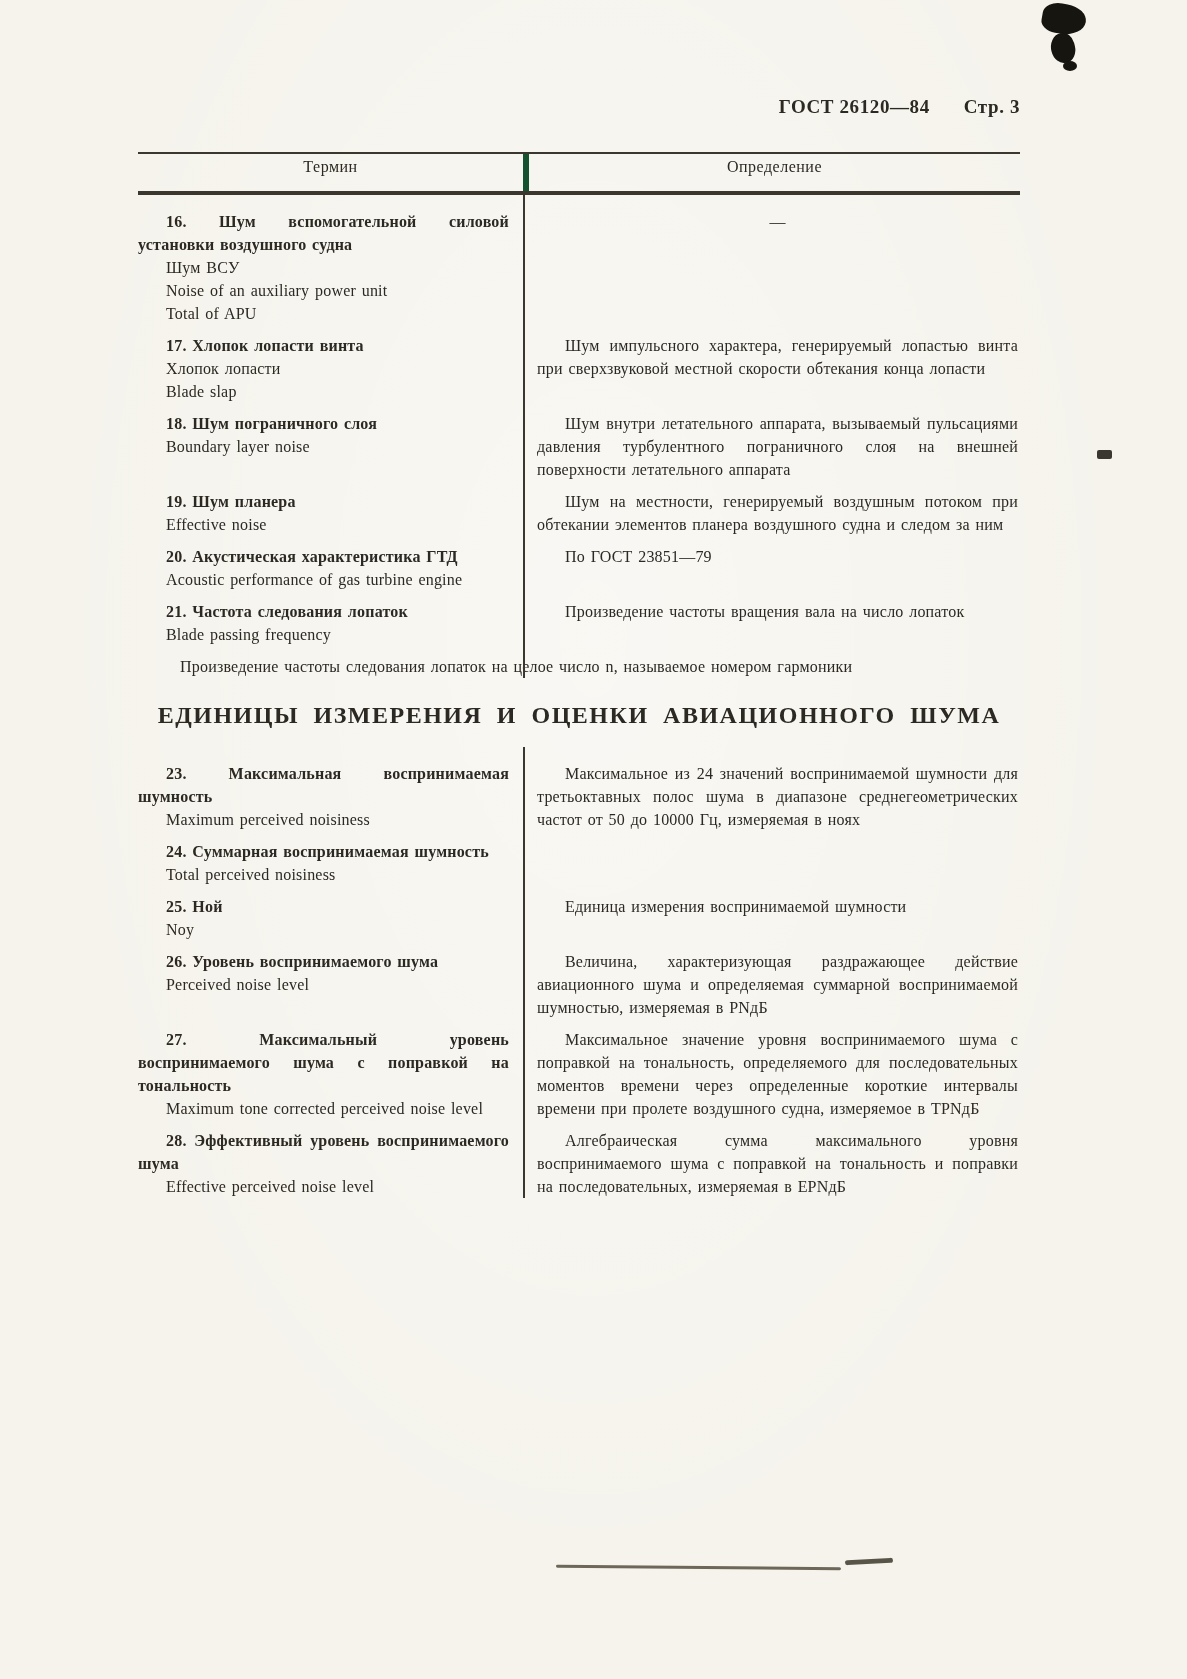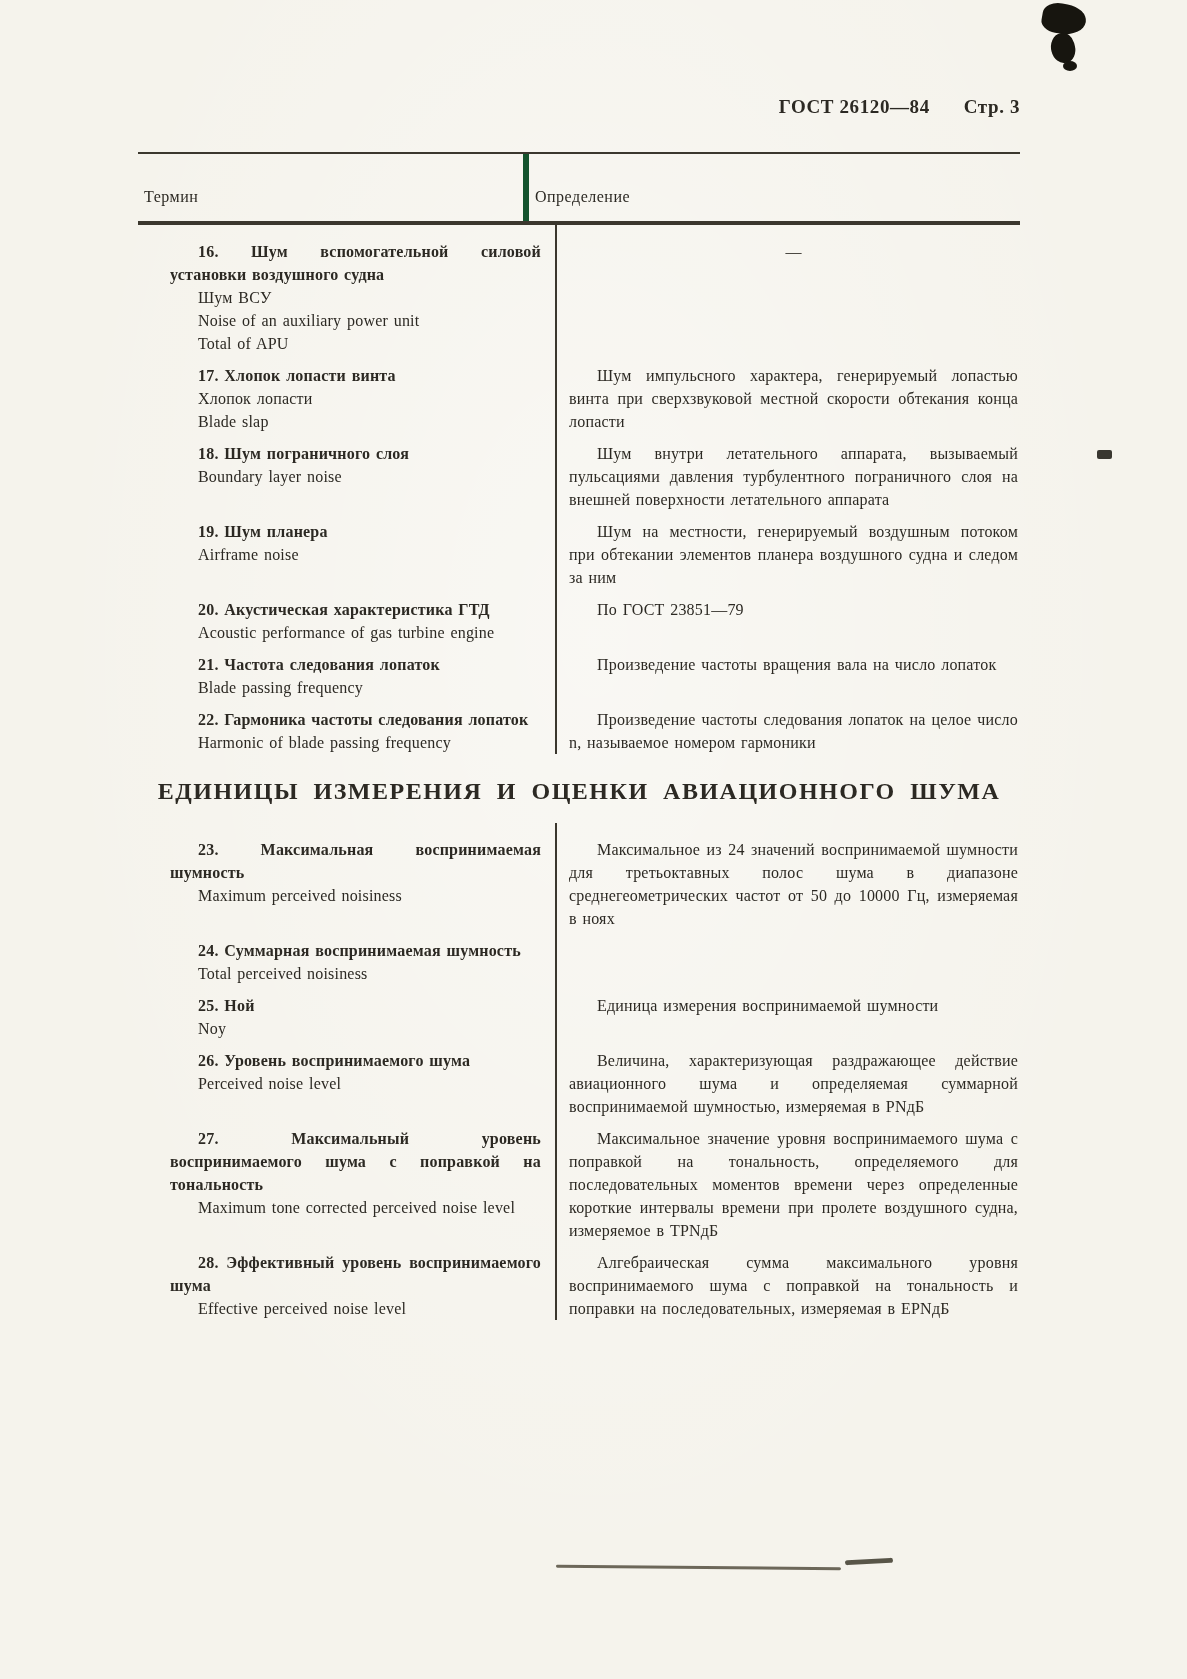--- a/index.html
+++ b/index.html
@@ -12,25 +12,25 @@
     font-family:"Liberation Serif","DejaVu Serif",serif;
     color:#2c2923;
   }
   .page-header{
     position:absolute;top:96px;left:0;width:1020px;text-align:right;
     font-weight:700;font-size:19px;letter-spacing:.6px;
   }
   .page-header .std{margin-right:34px;}
   .doc{position:absolute;left:138px;top:152px;width:882px;}
   .thead{display:flex;border-top:2px solid #3b372e;}
-  .th{font-size:16px;padding:34px 6px 15px;letter-spacing:.5px;}
+  .th{font-size:16px;padding:4px 6px 15px;text-align:center;letter-spacing:.5px;}
   .th-term{width:385px;}
   .th-def{flex:1;border-left:6px solid #14532d;}
   .rule-double{height:3px;border-top:2px solid #3b372e;border-bottom:2px solid #3b372e;}
-  .tbody{position:relative;padding-top:15px;margin-left:32px;}
+  .tbody{position:relative;padding-top:15px;}
   .tbody::before{
     content:"";position:absolute;left:385px;top:0;bottom:0;width:0;
     border-left:2px solid #3b372e;
   }
   .row{display:flex;margin-bottom:9px;}
   .term-cell{width:385px;padding:0 14px 0 0;}
   .def-cell{flex:1;padding:0 2px 0 14px;}
   p{margin:0;font-size:16px;line-height:23px;text-align:justify;
     letter-spacing:.2px;word-spacing:1.5px;}
   .term-title{font-weight:700;text-indent:28px;}
@@ -99,21 +99,21 @@
     <p class="term-line">Boundary layer noise</p>
         </div>
     <div class="def-cell">
           <p class="def-para">Шум внутри летательного аппарата, вызываемый пульсациями давления турбулентного пограничного слоя на внешней поверхности летательного аппарата</p>
         </div>
   </div>
 
   <div class="row">
     <div class="term-cell">
       <p class="term-title">19. Шум планера</p>
-    <p class="term-line">Airframe noise</p>
+    <p class="term-line">Effective noise</p>
         </div>
     <div class="def-cell">
           <p class="def-para">Шум на местности, генерируемый воздушным потоком при обтекании элементов планера воздушного судна и следом за ним</p>
         </div>
   </div>
 
   <div class="row">
     <div class="term-cell">
       <p class="term-title">20. Акустическая характеристика ГТД</p>
     <p class="term-line">Acoustic performance of gas turbine engine</p>
@@ -127,24 +127,20 @@
     <div class="term-cell">
       <p class="term-title">21. Частота следования лопаток</p>
     <p class="term-line">Blade passing frequency</p>
         </div>
     <div class="def-cell">
           <p class="def-para">Произведение частоты вращения вала на число лопаток</p>
         </div>
   </div>
 
   <div class="row">
-    <div class="term-cell">
-      <p class="term-title">22. Гармоника частоты следования лопаток</p>
-    <p class="term-line">Harmonic of blade passing frequency</p>
-        </div>
     <div class="def-cell">
           <p class="def-para">Произведение частоты следования лопаток на целое число n, называемое номером гармоники</p>
         </div>
   </div>
 </div>
   <div class="section-heading">ЕДИНИЦЫ ИЗМЕРЕНИЯ И ОЦЕНКИ АВИАЦИОННОГО ШУМА</div>
   <div class="tbody" id="entries-bottom">
   <div class="row">
     <div class="term-cell">
       <p class="term-title">23. Максимальная воспринимаемая шумность</p>

